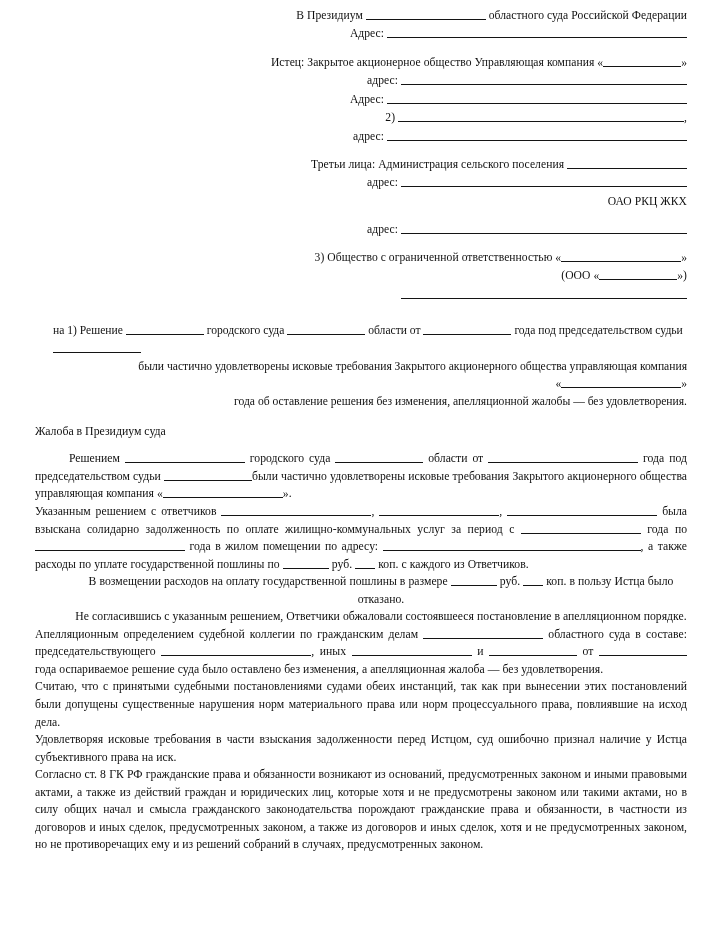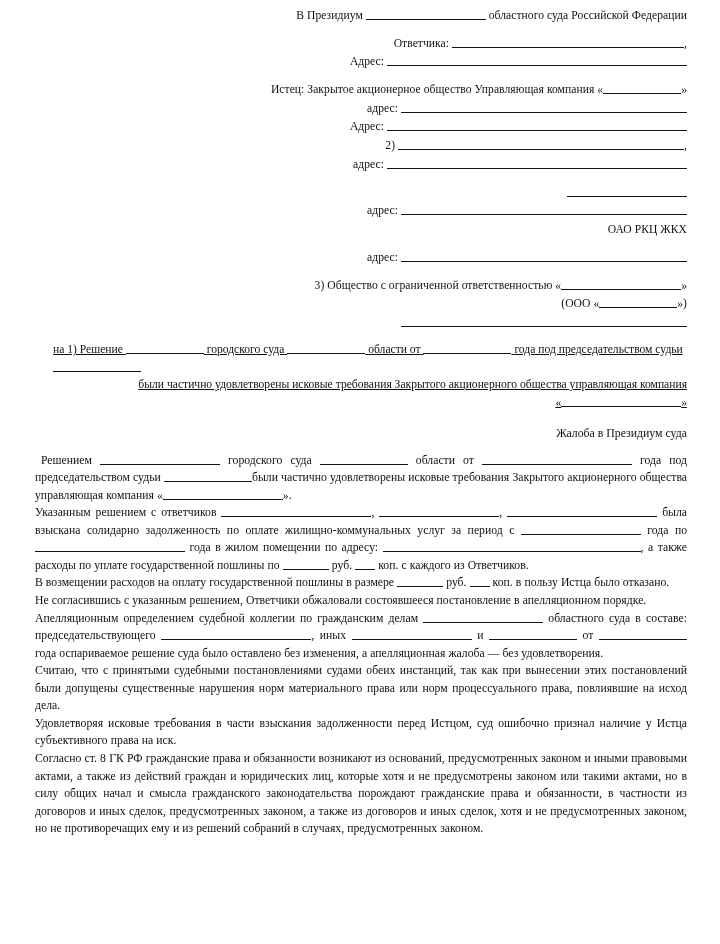--- a/index.html
+++ b/index.html
@@ -49,21 +49,21 @@
   .f-sm  { width: 88px; }
   .f-ml  { width: 120px; }
   .f-l   { width: 150px; }
   .f-xxl { width: 232px; }
   .f-w   { width: 258px; }
   .f-ww  { width: 286px; }
   .f-www { width: 300px; }
 
   
   .doc-title {
-    text-align: right;
+    text-align: left;
     font-size: 11.8px;
     line-height: 19px;
     margin: 12px 0 9px 0;
   }
 
   
   .body-block { margin-top: 0; }
   .para {
     font-size: 11.7px;
     line-height: 17.55px;
@@ -72,39 +72,35 @@
     margin: 0;
     letter-spacing: 0.02px;
     word-spacing: 0.1px;
   }
   .list-line {
     font-size: 11.6px;
     line-height: 17.6px;
     margin: 0;
   }
   .ra { text-align: right; }
-  .no-just { text-align: left; }
+  .no-just { text-align: center; margin-left: 40px; }
 </style>
 </head>
 <body>
 
 <div class="page">
 
   <div class="header-block">
 
     <div class="hline">
       <span>В Президиум</span>
       <span class="fill f-ml"></span>
       <span>областного суда Российской Федерации</span>
     </div>
 
-    <div class="hline gap-top">
-      <span>Ответчика:</span>
-      <span class="fill f-xxl"></span><span>,</span>
-    </div>
 
     <div class="hline tight">
       <span>Адрес:</span>
       <span class="fill f-www"></span>
     </div>
 
     <div class="hline gap-top">
       <span>Истец: Закрытое акционерное общество Управляющая компания «</span><span class="fill f-s"></span><span>»</span>
     </div>
 
@@ -123,20 +119,21 @@
       <span>2)</span>
       <span class="fill f-ww"></span><span>,</span>
     </div>
 
     <div class="hline tight">
       <span>адрес:</span>
       <span class="fill f-www"></span>
     </div>
 
     <div class="hline gap-top">
+      <span>Третьи лица: Администрация сельского поселения</span>
       <span class="fill f-ml"></span>
     </div>
 
     <div class="hline tight">
       <span>адрес:</span>
       <span class="fill f-ww"></span>
     </div>
 
     <div class="hline tight">ОАО РКЦ ЖКХ</div>
 
@@ -151,48 +148,49 @@
 
     <div class="hline tight">
       <span>(ООО «</span><span class="fill f-s"></span><span>»)</span>
     </div>
 
     <div class="hline tight">
       <span class="fill f-ww"></span>
     </div>
   </div>
 
-  <div class="appealed-block" style="margin-top:9px;text-decoration:underline;">
+  <div class="appealed-block" style="margin-top:18px;">
 
     <div class="list-line" style="padding-left:18px;">
       <span>на 1) Решение</span>
       <span class="fill f-s"></span>
       <span>городского суда</span>
       <span class="fill f-s"></span>
       <span>области от</span>
       <span class="fill f-sm"></span>
       <span>года под председательством судьи</span>
       <span class="fill f-sm"></span>
     </div>
 
     <div class="list-line ra">были частично удовлетворены исковые требования Закрытого акционерного общества управляющая компания</div>
 
     <div class="list-line ra">
       <span>«</span><span class="fill f-ml"></span><span>»</span>
     </div>
 
 
+    <div class="list-line ra">года об оставление решения без изменения, апелляционной жалобы — без удовлетворения.</div>
   </div>
 
   <div class="doc-title">Жалоба в Президиум суда</div>
 
   <div class="body-block">
 
     <p class="para">
-      <span style="margin-left:6px;">Решением</span>
+      <span style="margin-left:34px;">Решением</span>
       <span class="fill f-ml"></span>
       <span>городского суда</span>
       <span class="fill f-sm"></span>
       <span>области от</span>
       <span class="fill f-l"></span>
       <span>года под председательством судьи</span>
       <span class="fill f-sm"></span><span>были частично удовлетворены исковые требования Закрытого акционерного общества управляющая компания</span>
       <span>«</span><span class="fill f-ml"></span><span>».</span>
     </p>
 

